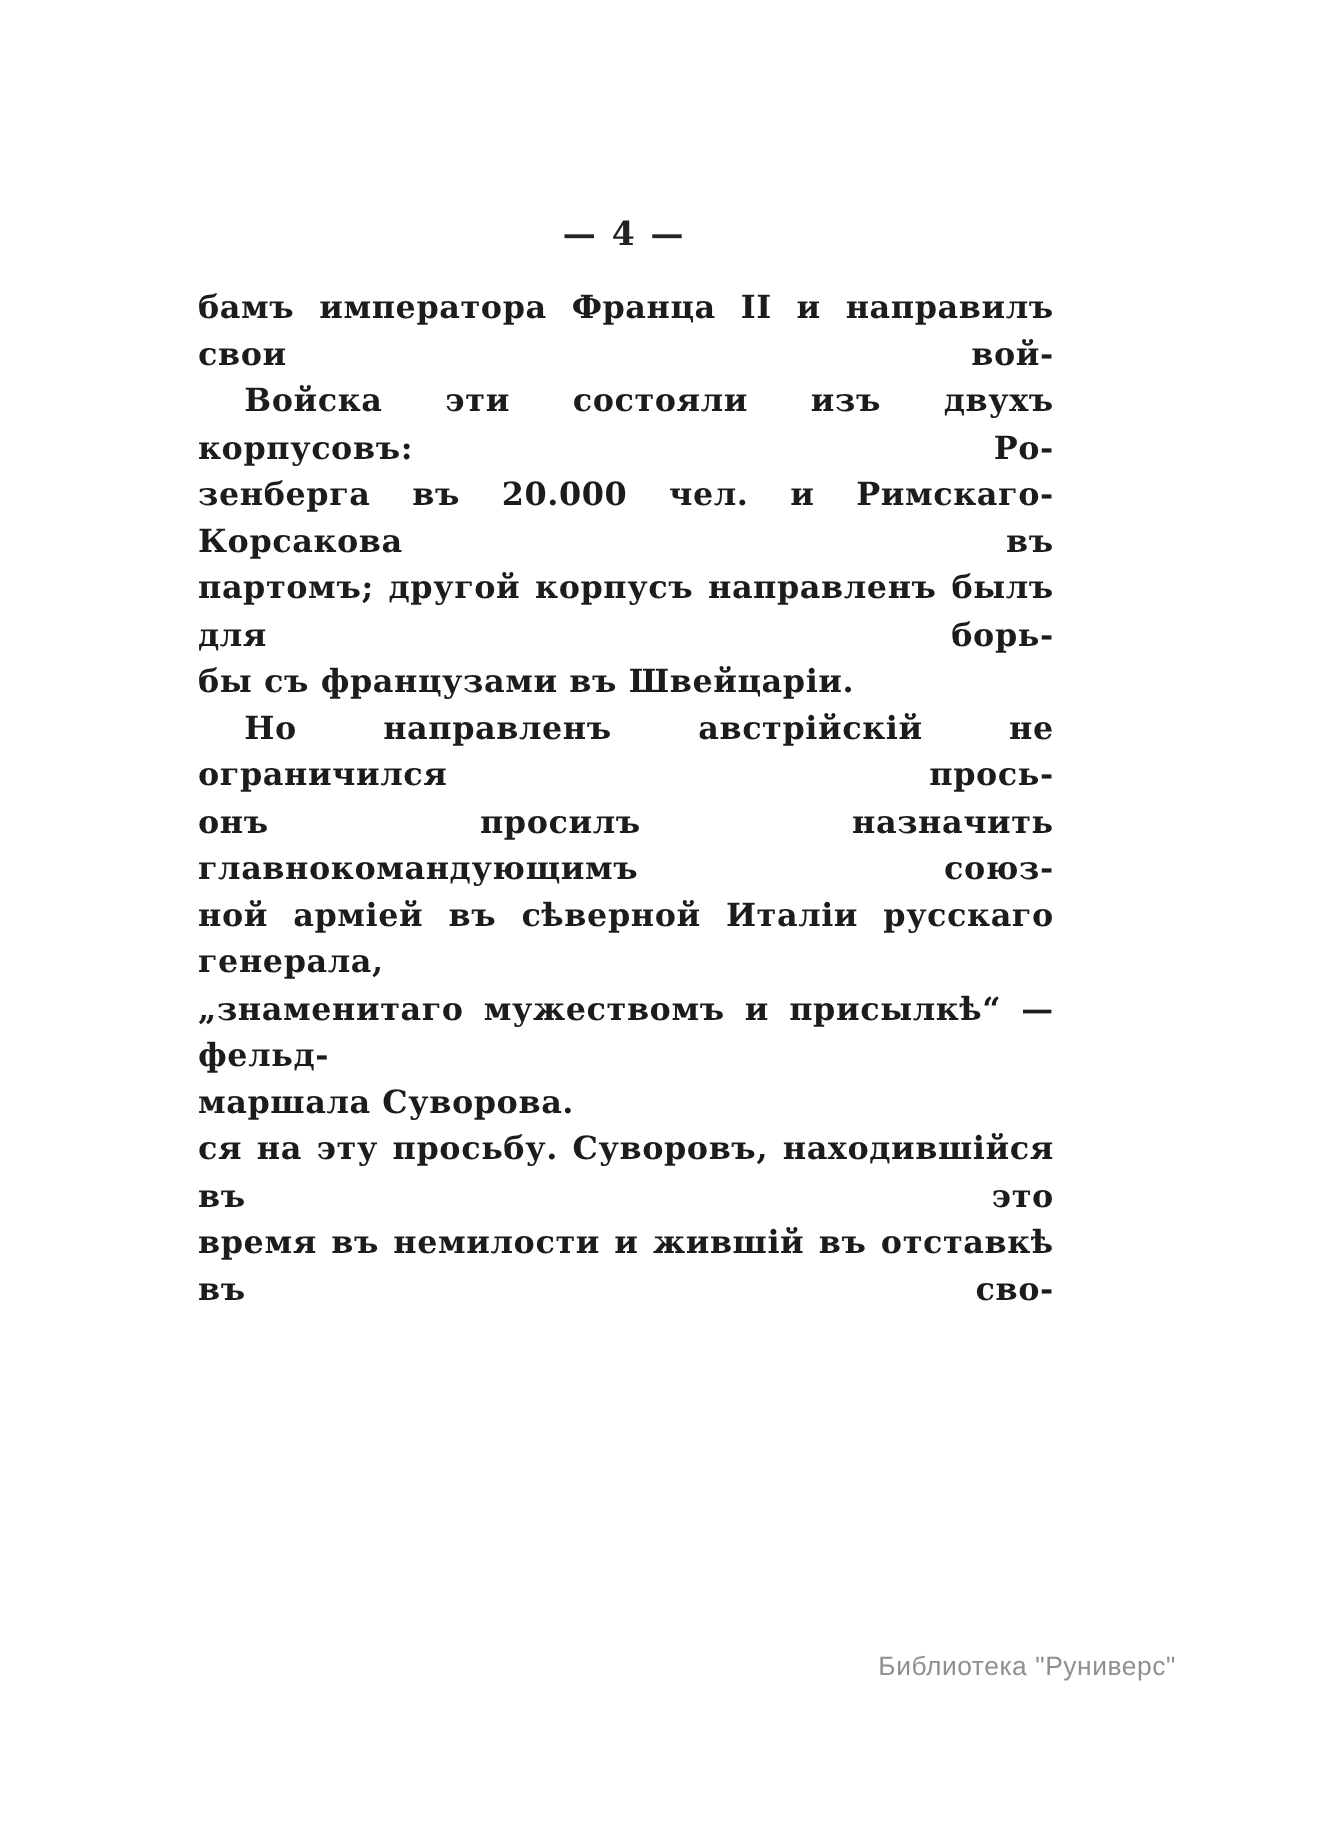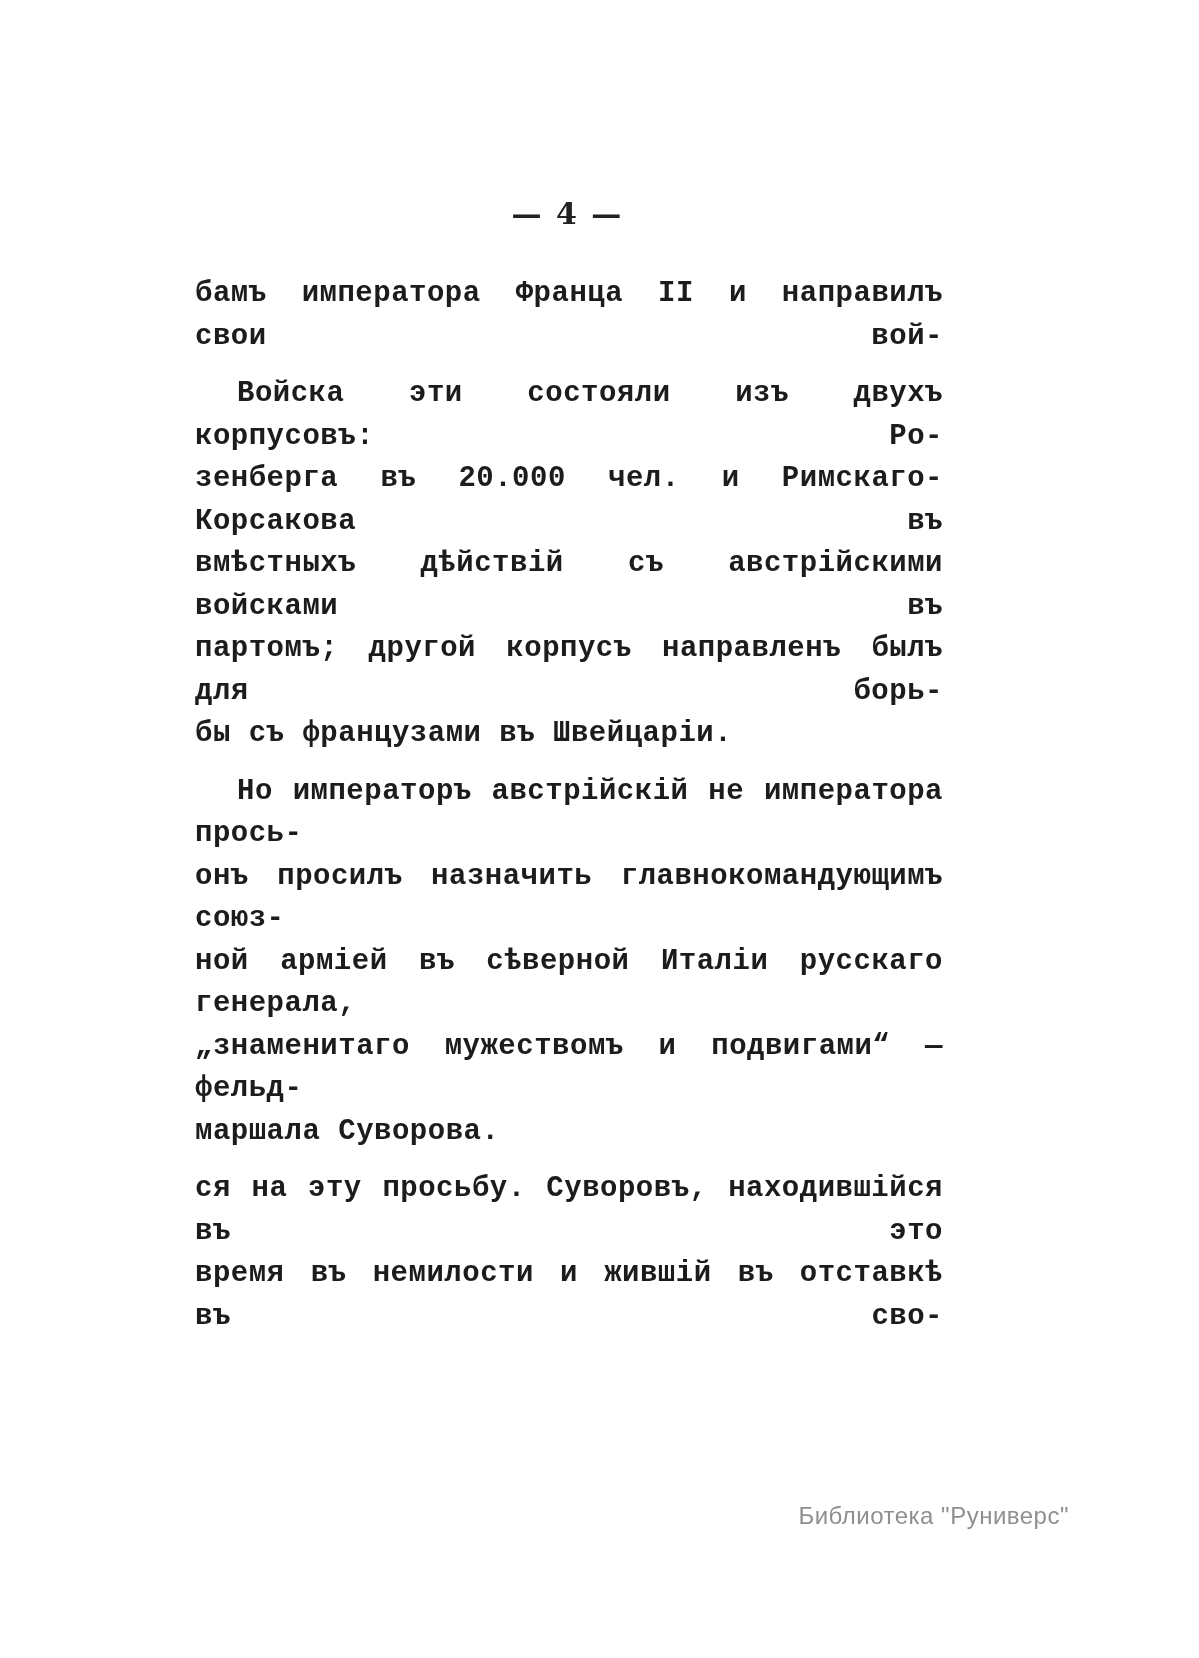--- a/index.html
+++ b/index.html
@@ -31,22 +31,21 @@
     position: absolute;
     top: 258px;
     left: 180px;
     width: 778px;
     font-size: 29px;
     font-weight: bold;
     line-height: 42.5px;
     letter-spacing: 0.5px;
   }
   .paragraph {
-    margin: 15px;
-    font-family: Liberation Mono, monospace;
+    margin: 0;
   }
   .line {
     text-align: justify;
     white-space: normal;
   }
   .line.fill {
     text-align-last: justify;
     -moz-text-align-last: justify;
   }
   .line.indent {
@@ -69,29 +68,28 @@
 <div class="page">
   <div class="page-number">— 4 —</div>
 
   <div class="text-block" id="text-block">
       <div class="paragraph">
         <div class="line fill">бамъ императора Франца II и направилъ свои вой-</div>
       </div>
       <div class="paragraph">
         <div class="line fill indent">Войска эти состояли изъ двухъ корпусовъ: Ро-</div>
         <div class="line fill">зенберга въ 20.000 чел. и Римскаго-Корсакова въ</div>
-        <div class="line fill">вмѣстныхъ дѣйствій съ австрійскими войсками въ</div>
         <div class="line fill">партомъ; другой корпусъ направленъ былъ для борь-</div>
         <div class="line">бы съ французами въ Швейцаріи.</div>
       </div>
       <div class="paragraph">
-        <div class="line fill indent">Но императоръ австрійскій не императора прось-</div>
+        <div class="line fill indent">Но направленъ австрійскій не ограничился прось-</div>
         <div class="line fill">онъ просилъ назначить главнокомандующимъ союз-</div>
         <div class="line fill">ной арміей въ сѣверной Италіи русскаго генерала,</div>
-        <div class="line fill">„знаменитаго мужествомъ и подвигами“ — фельд-</div>
+        <div class="line fill">„знаменитаго мужествомъ и присылкѣ“ — фельд-</div>
         <div class="line">маршала Суворова.</div>
       </div>
       <div class="paragraph">
         <div class="line fill">ся на эту просьбу. Суворовъ, находившійся въ это</div>
         <div class="line fill">время въ немилости и жившій въ отставкѣ въ сво-</div>
       </div>
     </div>
 
   <div class="watermark">Библиотека "Руниверс"</div>
 </div>

